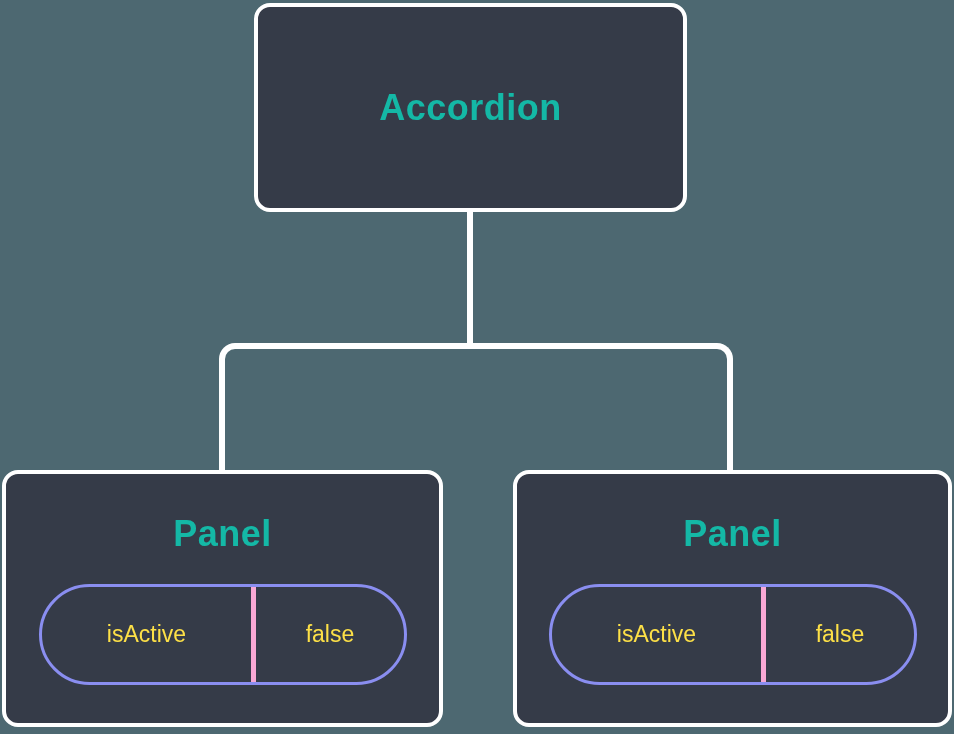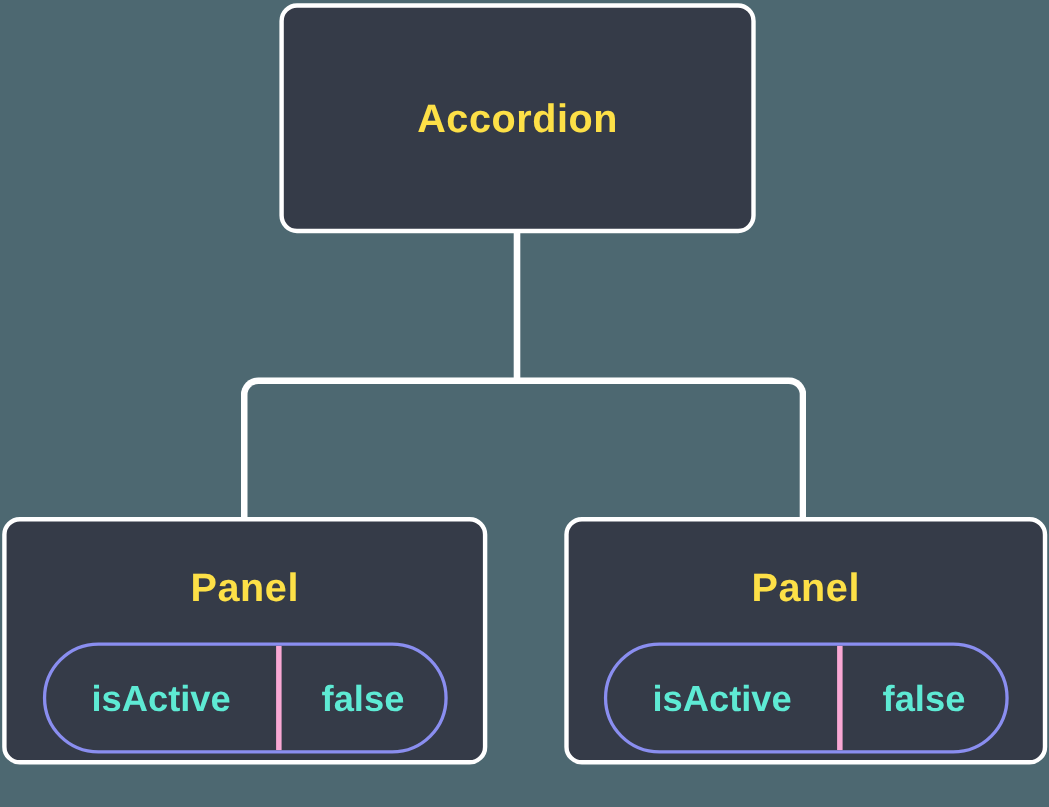--- a/index.html
+++ b/index.html
@@ -25,21 +25,21 @@
   .node-root {
     left: 254px;
     top: 3px;
     width: 433px;
     height: 209px;
     display: flex;
     align-items: center;
     justify-content: center;
   }
   .node-label {
-    color: #fde047;
+    color: #14b8a6;
     font-size: 36px;
     font-weight: 600;
     line-height: 44px;
     letter-spacing: 0.5px;
   }
   .connector-stem {
     position: absolute;
     left: 467px;
     top: 211px;
     width: 6px;
@@ -52,21 +52,21 @@
     left: 219px;
     top: 343px;
     width: 514px;
     height: 127px;
     border: 6px solid #ffffff;
     border-bottom: none;
     border-radius: 16px 16px 0 0;
   }
   .node-panel {
     top: 470px;
-    height: 225px;
+    height: 257px;
     display: flex;
     flex-direction: column;
     align-items: center;
   }
   .node-panel-left {
     left: 2px;
     width: 441px;
   }
   .node-panel-right {
     left: 513px;
@@ -83,23 +83,23 @@
     border: 3px solid #8a8ef0;
     border-radius: 60px;
     display: flex;
     align-items: stretch;
     overflow: hidden;
   }
   .state-cell {
     display: flex;
     align-items: center;
     justify-content: center;
-    color: #5eead4;
-    font-size: 33px;
-    font-weight: 700;
+    color: #fde047;
+    font-size: 23px;
+    font-weight: 400;
   }
   .state-key {
     width: 58%;
   }
   .state-value {
     flex: 1;
     border-left: 5px solid #f9a8d4;
   }
 </style>
 </head>

